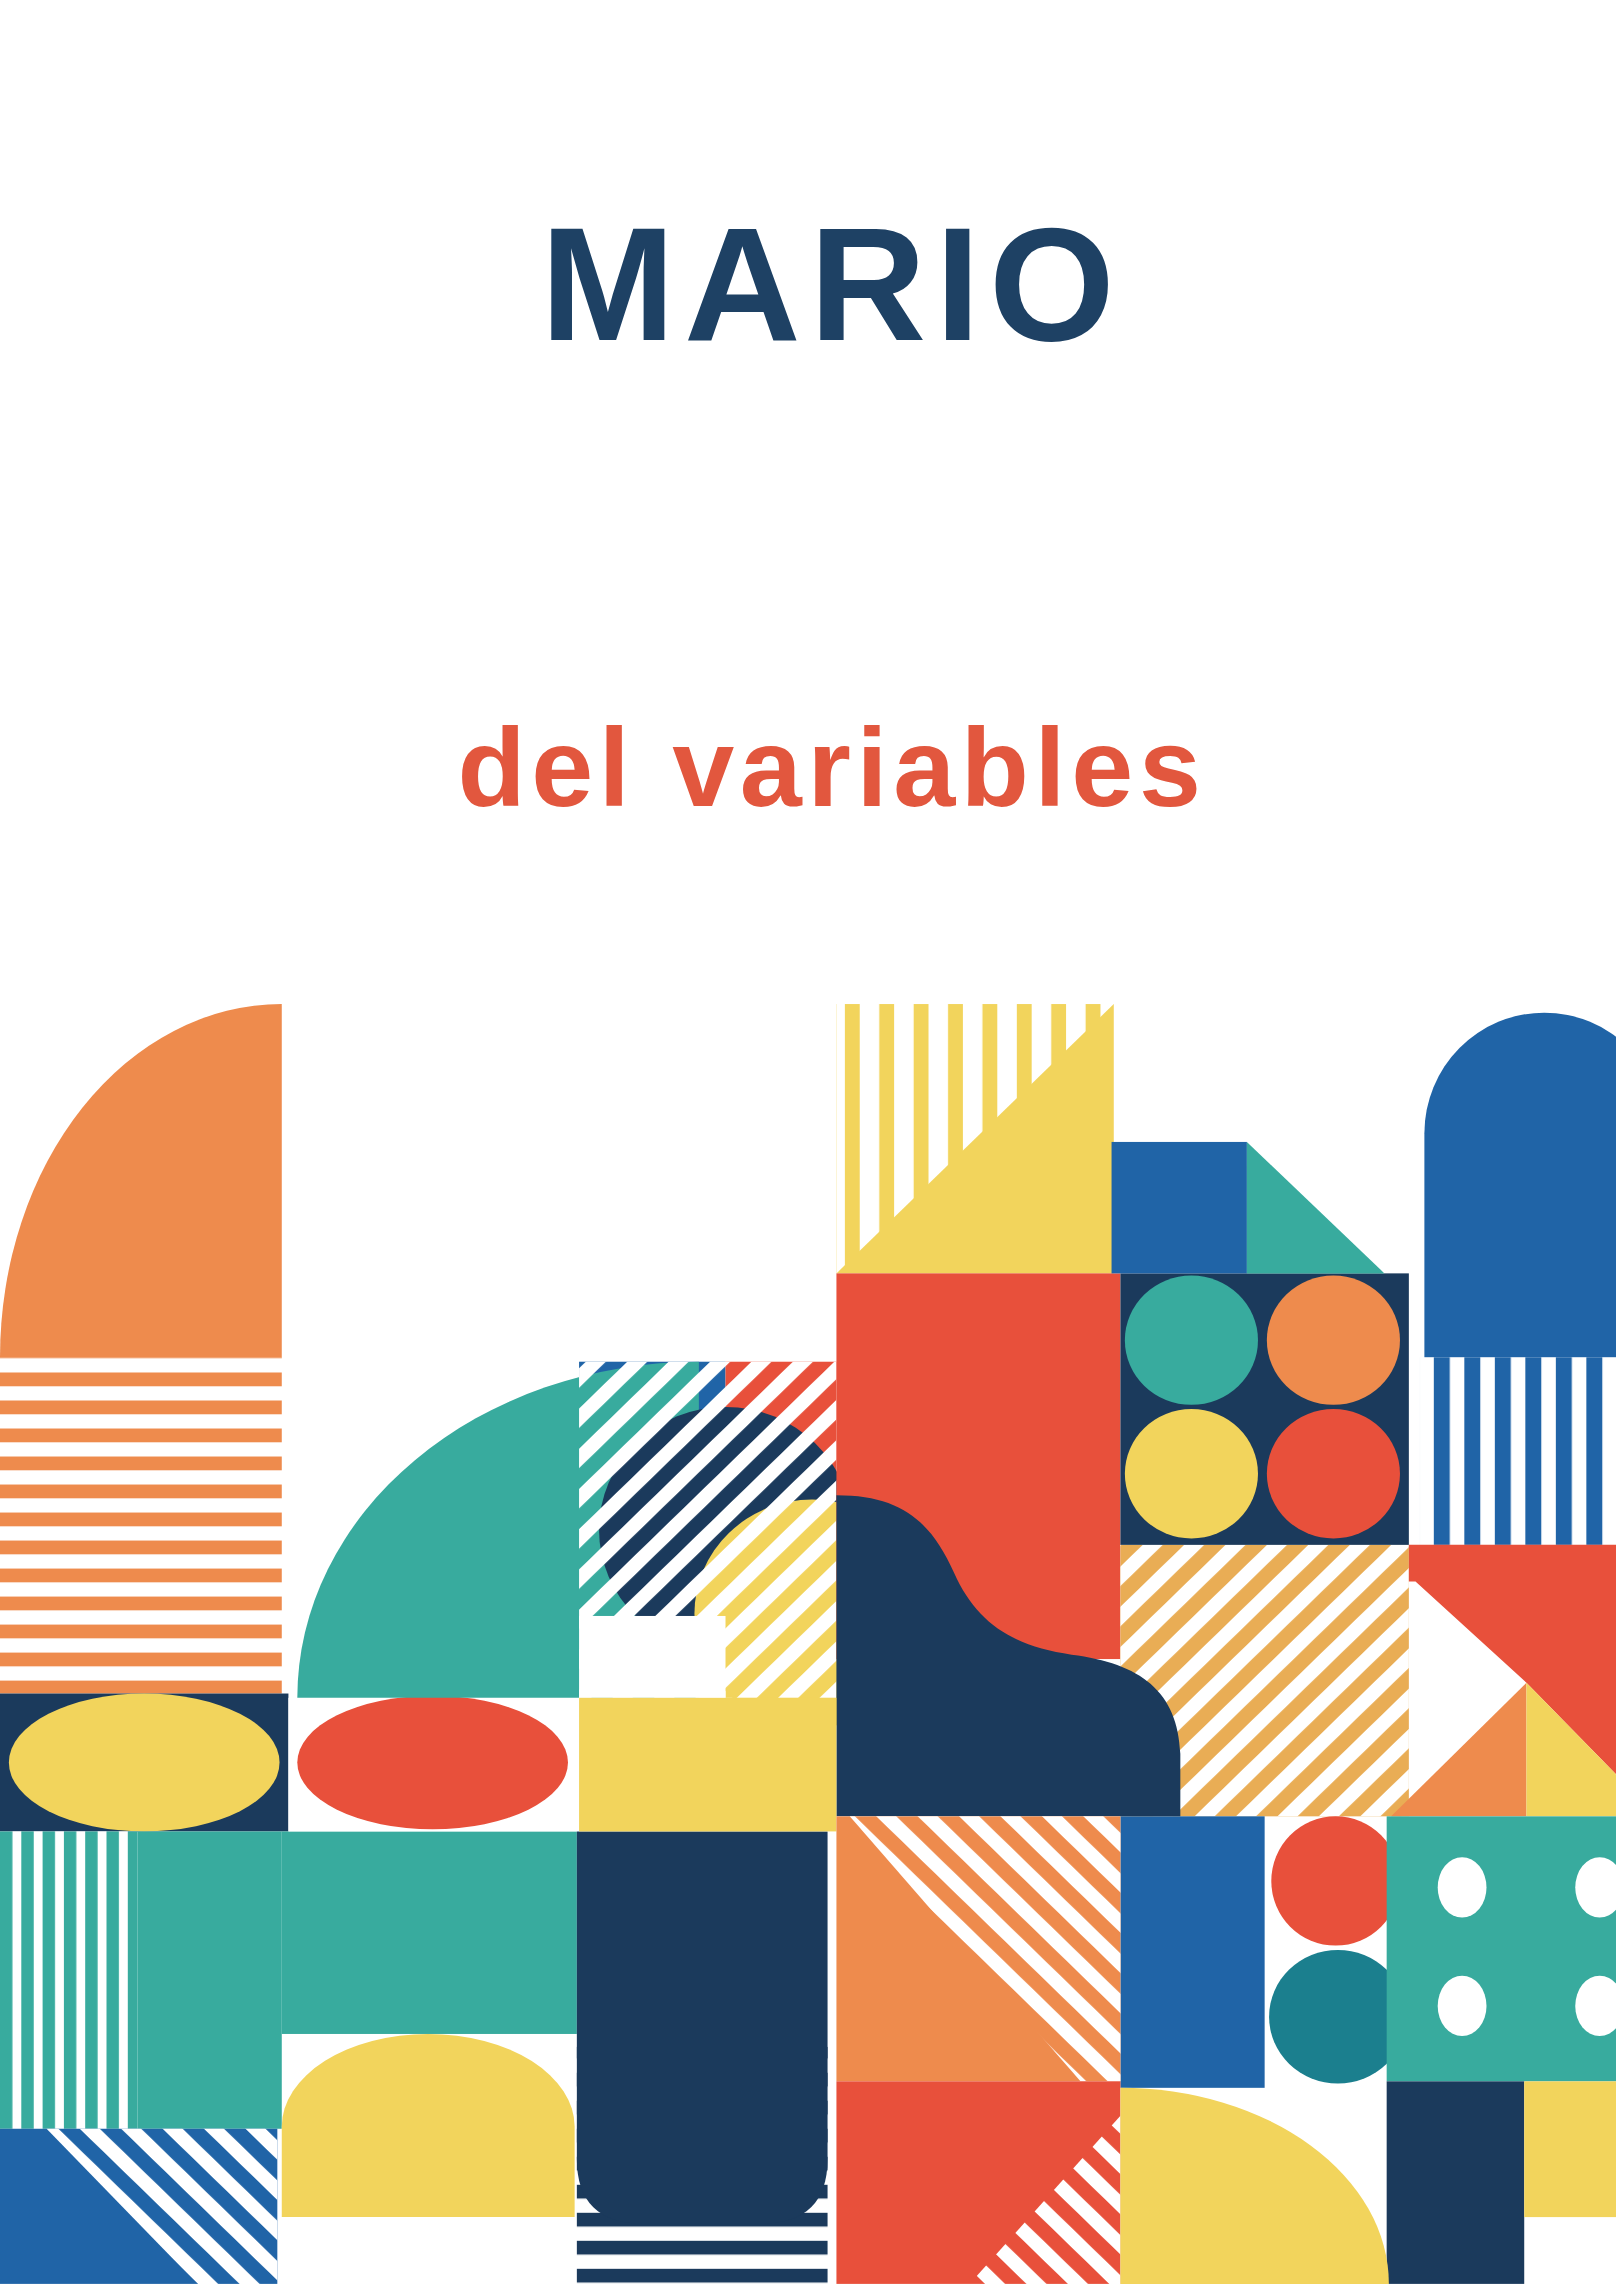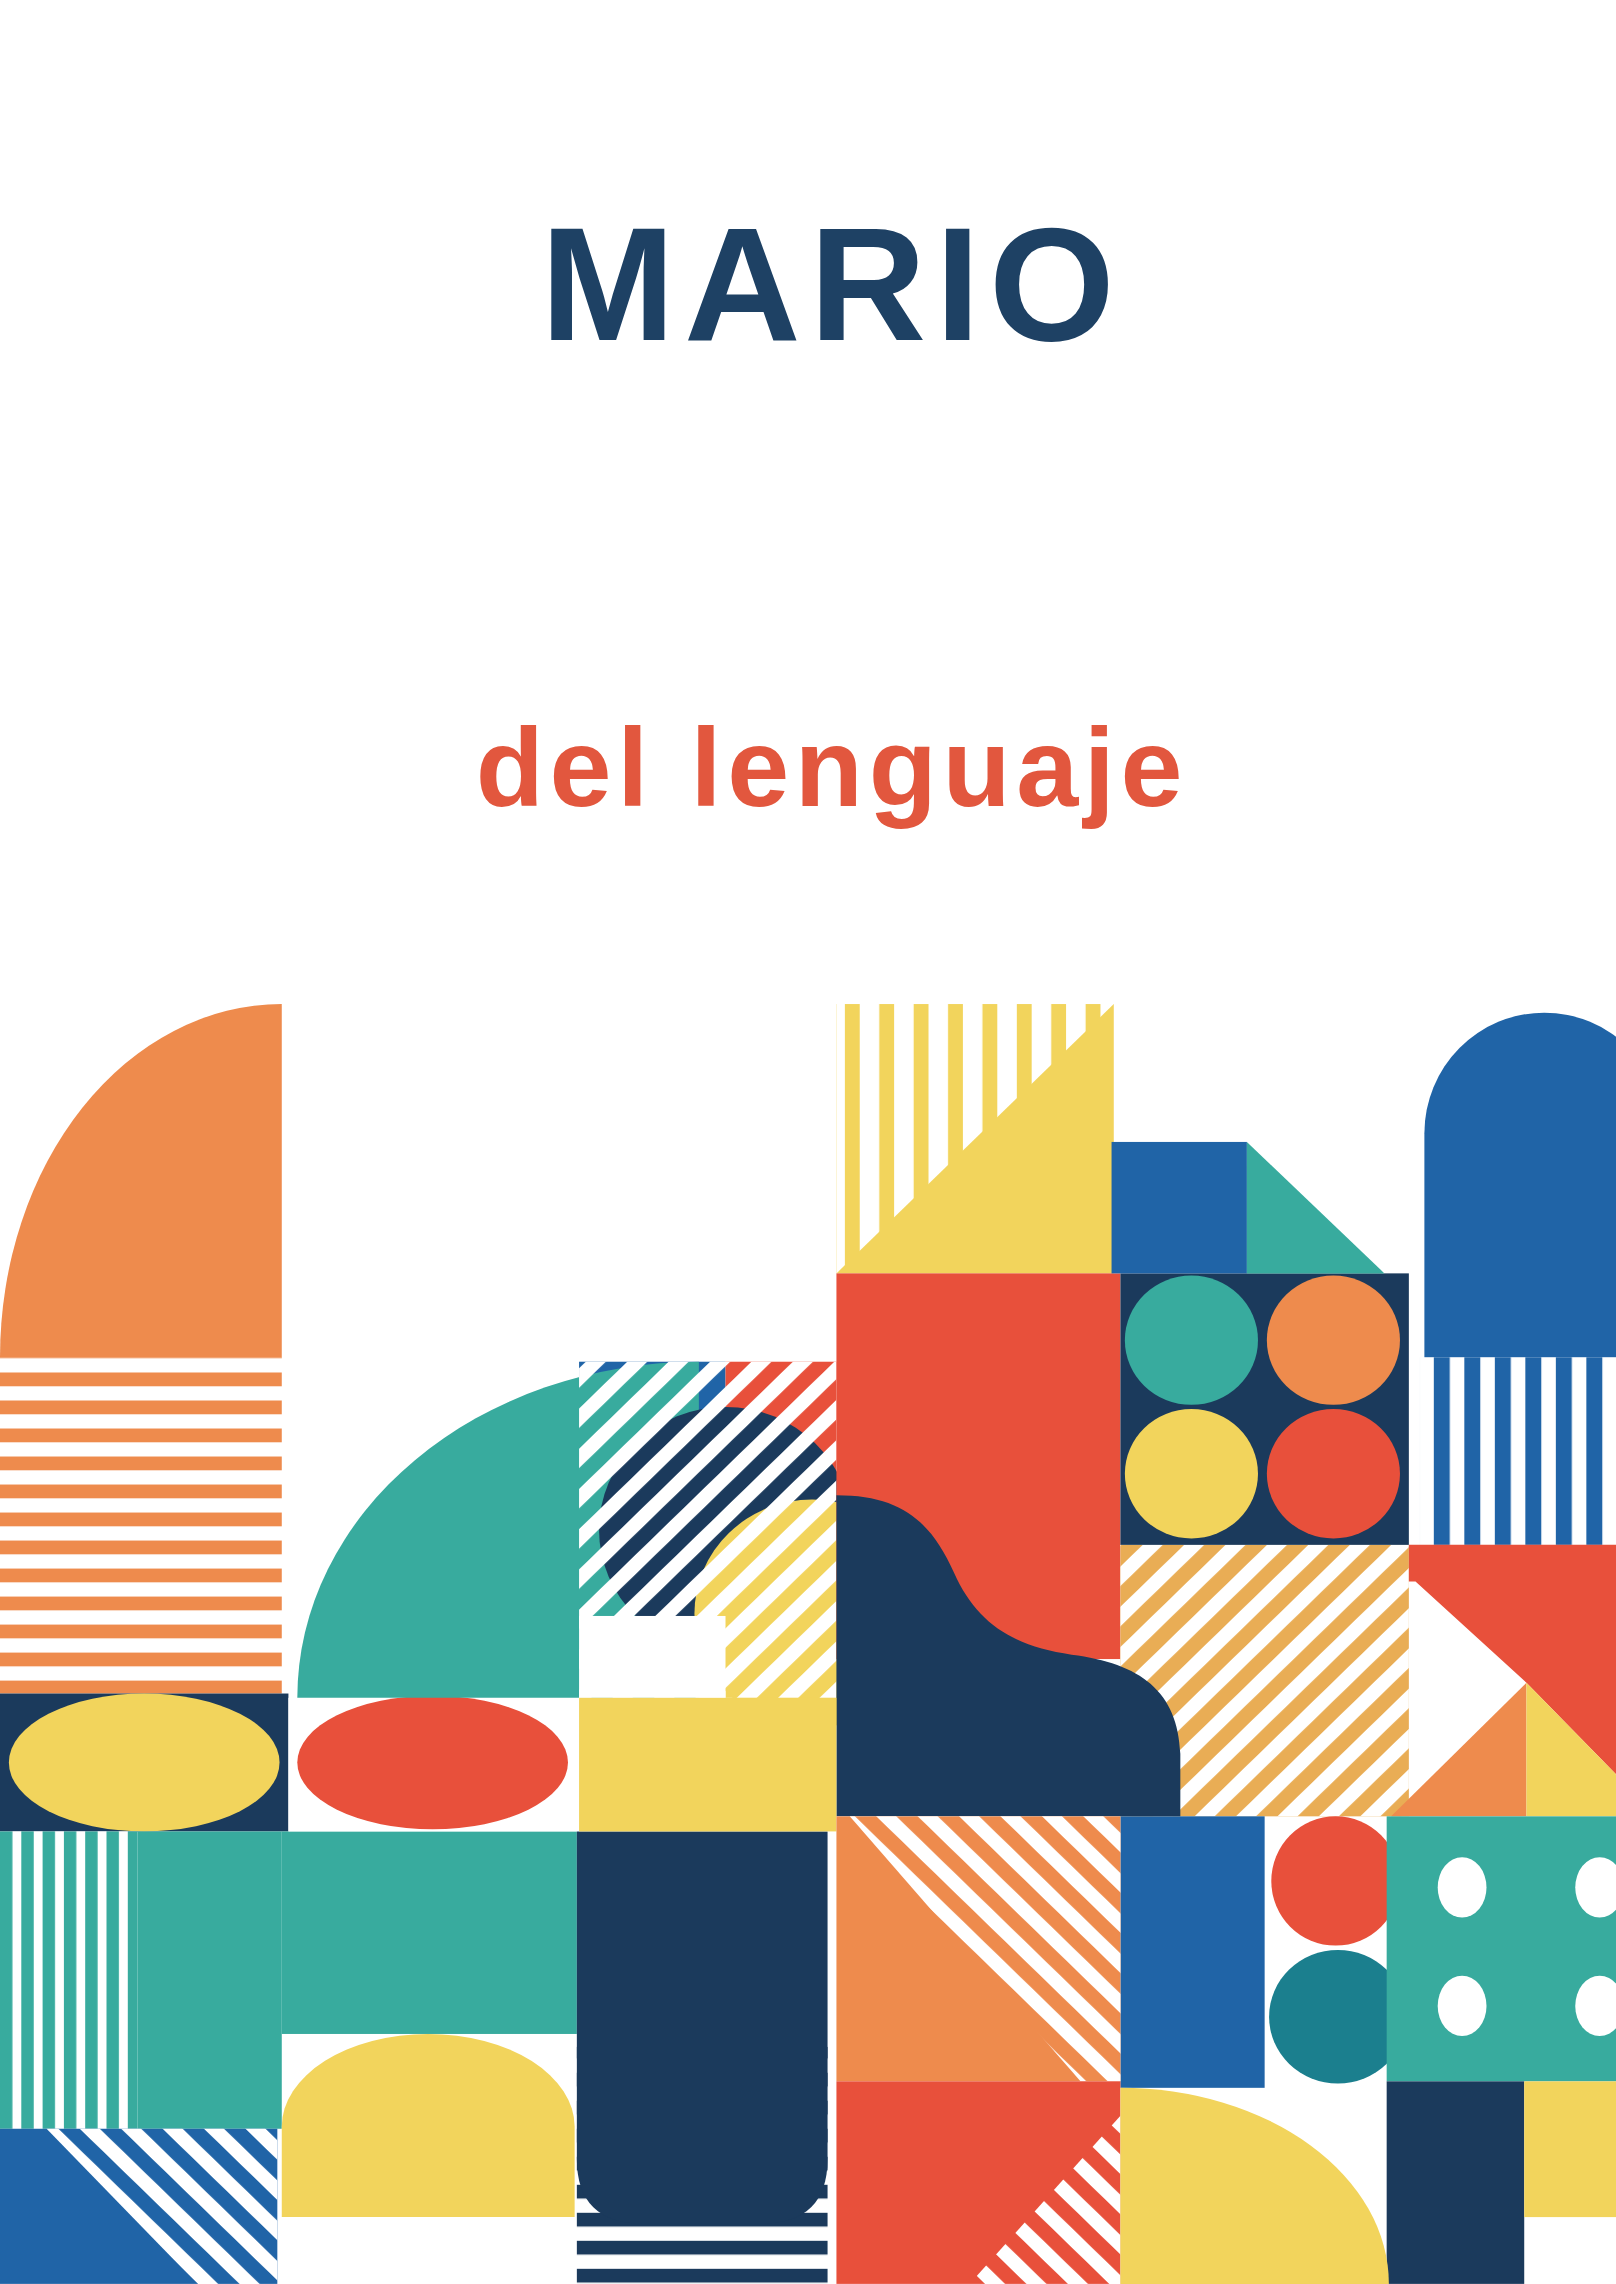--- a/index.html
+++ b/index.html
@@ -133,17 +133,17 @@
         <path d="M505,969 A121,91 0 0 1 626,1060 L505,1060 Z" fill="#f2d45c"></path>
       </g>
   </svg>
 
   <h1 class="cover-title" style="color: rgb(30, 65, 100);">
     <span>MARIO</span><br>
   </h1>
 
   <h2 class="cover-subtitle" style="color: rgb(226, 87, 62);">
     <br>
-    <span>del lenguaje</span>
+    <span>del variables</span>
   </h2>
 
 </div>
 
 
 </body></html>

